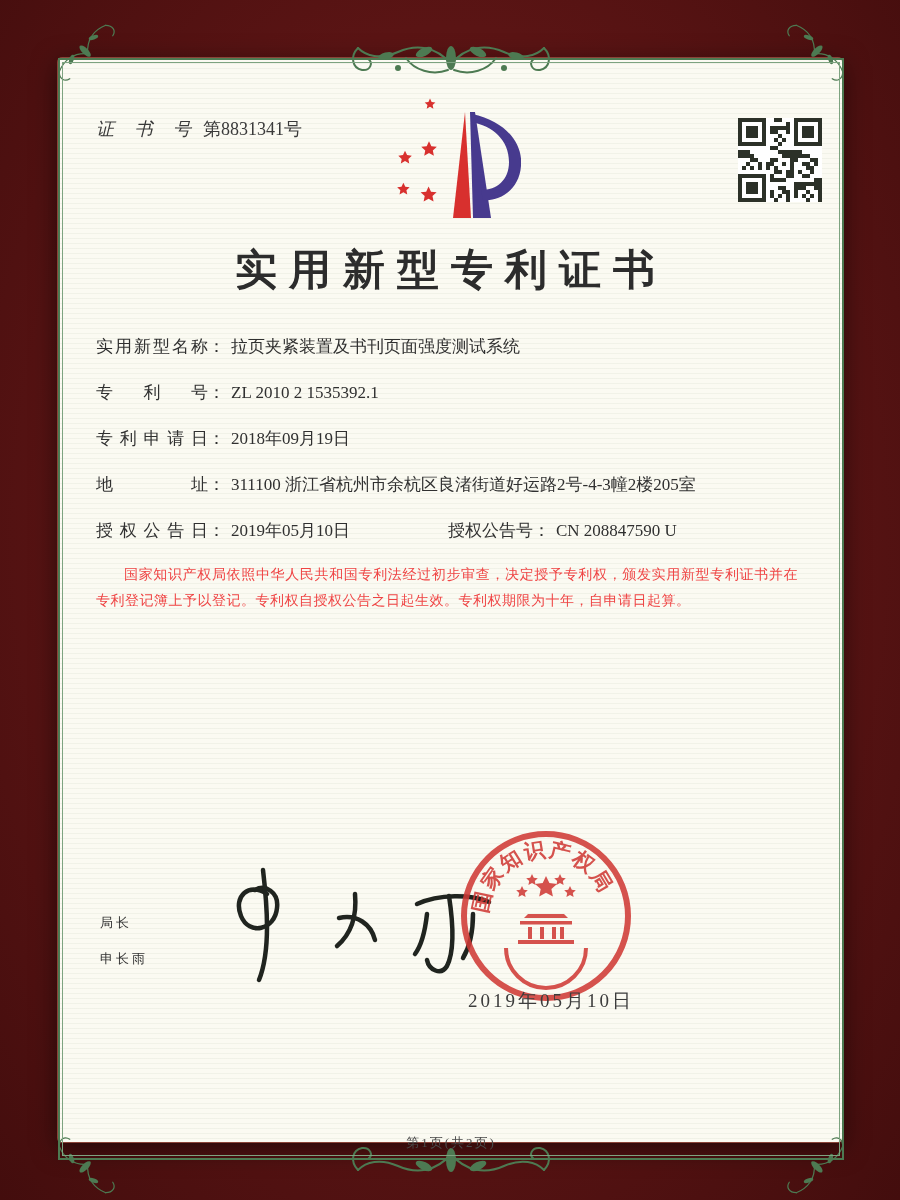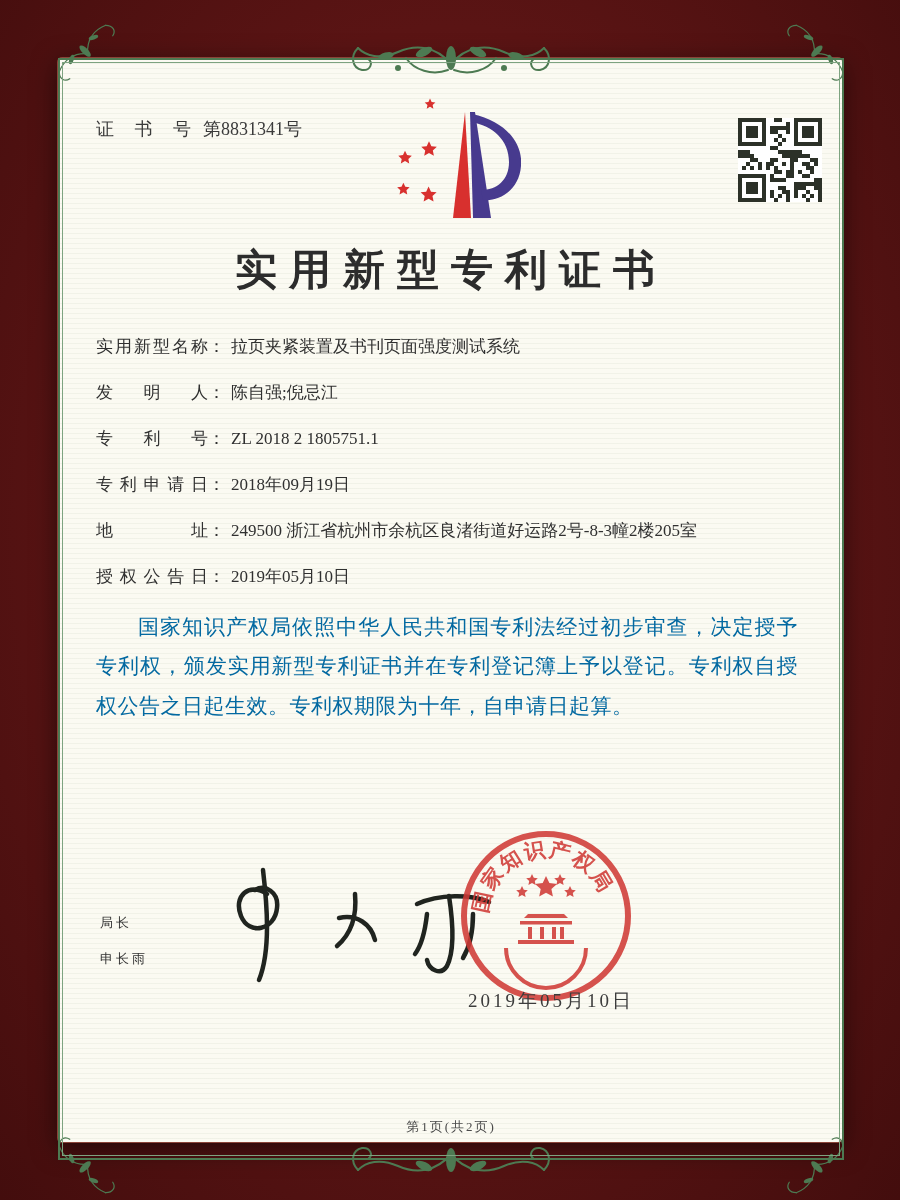--- a/index.html
+++ b/index.html
@@ -29,21 +29,21 @@
   .fl-top{left:50%;top:-26px;transform:translateX(-50%);}
   .fl-bottom{left:50%;bottom:-26px;transform:translateX(-50%) rotate(180deg);}
   .fl-tl{left:-34px;top:-34px;transform:rotate(-45deg) scale(.62);}
   .fl-tr{right:-34px;top:-34px;transform:rotate(45deg) scale(.62);}
   .fl-bl{left:-34px;bottom:-34px;transform:rotate(-135deg) scale(.62);}
   .fl-br{right:-34px;bottom:-34px;transform:rotate(135deg) scale(.62);}
   
   .cert-no{
     position:absolute;left:36px;top:57px;font-size:18px;color:#3a3a3a;white-space:nowrap;
   }
-  .cert-no .lbl{letter-spacing:8px;margin-right:4px;}
+  .cert-no .lbl{letter-spacing:8px;margin-right:4px;font-style:italic;}
   .logo{position:absolute;left:50%;top:38px;transform:translateX(-50%);}
   .qr{position:absolute;right:20px;top:58px;width:84px;height:84px;}
   
   .title{
     position:absolute;left:0;right:0;top:182px;text-align:center;
     font-size:42px;font-weight:700;color:#2c2c2c;letter-spacing:12px;
   }
   
   .content{
     position:absolute;left:36px;right:44px;top:272px;
@@ -53,32 +53,32 @@
   .row .lbl{
     display:inline-block;width:112px;text-align:justify;text-align-last:justify;
     vertical-align:top;
   }
   .row .colon{vertical-align:top;}
   .row .val{margin-left:6px;vertical-align:top;}
   .row-addr{white-space:normal;}
   .row-addr .val{display:inline-block;width:482px;line-height:29px;}
   .row-grant{display:flex;}
   .grant-a{width:352px;}
-  .paras{margin-top:8px;color:#0369a1;font-size:21px;}
+  .paras{margin-top:8px;color:#ef4444;font-size:14px;}
   .paras p{margin:0 0 6px 0;text-indent:2em;line-height:1.88;letter-spacing:.5px;text-align:justify;}
   
   .director{position:absolute;left:40px;top:845px;font-size:13px;color:#333;
     font-family:"Liberation Sans", sans-serif;letter-spacing:3px;line-height:36px;}
   .signature{position:absolute;left:145px;top:800px;}
   .seal{position:absolute;left:398px;top:768px;opacity:.95;}
   .seal-date{
     position:absolute;left:408px;top:928px;z-index:5;font-size:19px;color:#3c3c3c;letter-spacing:3px;
   }
   .footer{
-    position:absolute;left:0;right:0;bottom:22px;text-align:center;
+    position:absolute;left:0;right:0;bottom:6px;text-align:center;
     font-size:13px;color:#4a4a4a;letter-spacing:2px;
   }
 </style>
 </head>
 <body>
 
 <div class="paper"></div>
 
 <div class="frame">
 
@@ -312,34 +312,34 @@
       <rect x="8" y="64" width="12" height="12" fill="#2c3128"></rect>
     </svg>
 
   <div class="title">实用新型专利证书</div>
 
   <div class="content">
     <div class="row">
       <span class="lbl">实用新型名称</span><span class="colon">：</span><span class="val">拉页夹紧装置及书刊页面强度测试系统</span>
     </div>
     <div class="row">
-      <span class="lbl">发明人</span><span class="colon">：</span><span class="val">陈自强;倪忌江</span>
-    </div>
-    <div class="row">
-      <span class="lbl">专利号</span><span class="colon">：</span><span class="val">ZL 2018 2 1805751.1</span>
+      <span class="lbl">专利号</span><span class="colon">：</span><span class="val">ZL 2010 2 1535392.1</span>
     </div>
     <div class="row">
       <span class="lbl">专利申请日</span><span class="colon">：</span><span class="val">2018年09月19日</span>
     </div>
     <div class="row row-addr">
-      <span class="lbl">地址</span><span class="colon">：</span><span class="val">249500 浙江省杭州市余杭区良渚街道好运路2号-8-3幢2楼205室</span>
+      <span class="lbl">地址</span><span class="colon">：</span><span class="val">311100 浙江省杭州市余杭区良渚街道好运路2号-4-3幢2楼205室</span>
     </div>
     <div class="row row-grant">
       <span class="grant-a">
         <span class="lbl">授权公告日</span><span class="colon">：</span><span class="val">2019年05月10日</span>
+      </span>
+      <span class="grant-b">
+        <span>授权公告号</span><span>：</span><span class="val">CN 208847590 U</span>
       </span>
     </div>
     <div class="paras">
       <p>国家知识产权局依照中华人民共和国专利法经过初步审查，决定授予专利权，颁发实用新型专利证书并在专利登记簿上予以登记。专利权自授权公告之日起生效。专利权期限为十年，自申请日起算。</p>
     </div>
   </div>
 
   <div class="director">
     <div>局长</div>
     <div>申长雨</div>

